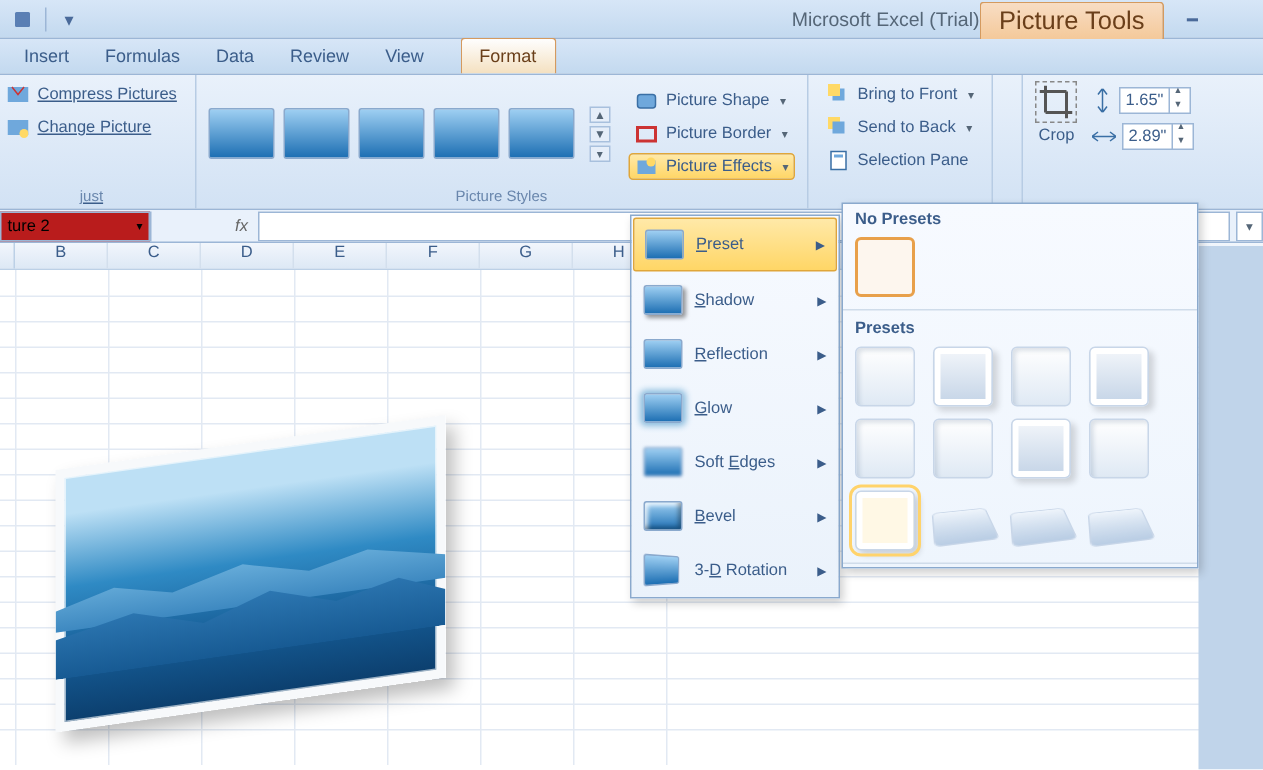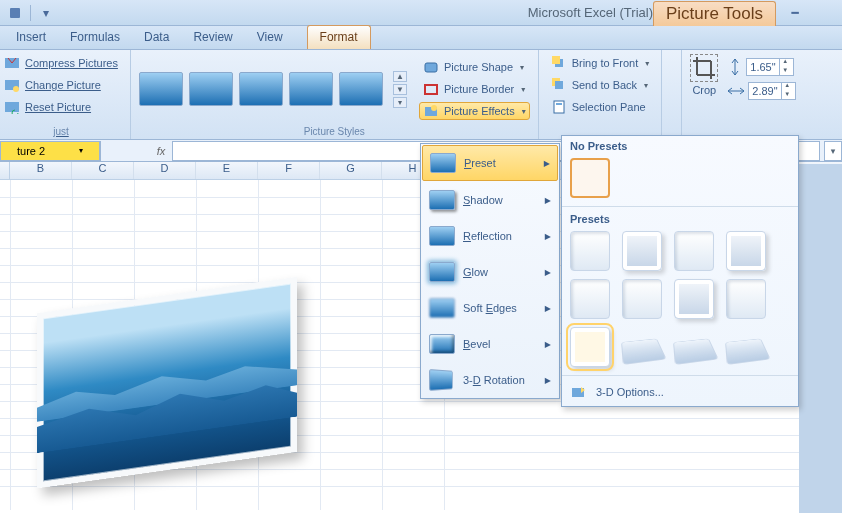--- a/index.html
+++ b/index.html
@@ -35,21 +35,21 @@
   .gallery-scroll div { width:14px; height:11px; background:#e6eef9; border:1px solid #a8c0dd; display:flex; align-items:center; justify-content:center; font-size:8px; color:#567;}
 
   .big-btn { display:flex; flex-direction:column; align-items:center; gap:2px;text-align:center; }
   .big-btn .ico { width:28px; height:28px; border:1px dashed #888; display:flex; align-items:center;justify-content:center;}
   .size-row { display:flex; align-items:center; gap:4px; }
   .size-spin { width:48px; height:18px; border:1px solid #9cb6d6; background:#fff; display:flex; align-items:center; padding:0 3px; font-size:11px; }
   .spin-arrows { width:11px; height:18px; border-left:1px solid #9cb6d6; display:flex; flex-direction:column; margin-left:auto;}
   .spin-arrows span{flex:1;font-size:6px;text-align:center;color:#567;}
 
   .namebox-row { height:22px; display:flex; align-items:center; border-bottom:1px solid #9cb6d6; background:#e9f1fb; font-size:11px; }
-  .namebox { width:100px; height:20px; background:#fde047; border:1px solid #9cb6d6; padding:0 16px; display:flex; align-items:center; }
+  .namebox { width:100px; height:20px; background:#b91c1c; border:1px solid #9cb6d6; padding:0 4px; display:flex; align-items:center; }
   .namebox .caret { margin-left:auto; font-size:8px;}
   .fx { width:22px; text-align:center; font-style:italic; color:#666;}
   .formula-bar { flex:1; height:20px; background:#fff; border:1px solid #9cb6d6; margin-right:4px;}
   .fexp { width:18px; height:20px; border:1px solid #9cb6d6; background:#fff; display:flex; align-items:center;justify-content:center; font-size:9px; color:#567;}
 
   .sheet { position:relative; }
   .col-headers { display:flex; height:18px; background:linear-gradient(#f2f6fc,#dde8f5); border-bottom:1px solid #bcd0e6; font-size:11px; color:#3b5d8a; }
   .rowhdr-space { width:10px; border-right:1px solid #bcd0e6;}
   .colh { width:62px; text-align:center; border-right:1px solid #d3dfed; }
   .grid { position:relative; height:330px; }
@@ -132,29 +132,20 @@
             <span>Compress Pictures</span>
           </div>
         <div class="rbtn">
             <span class="ico">
               <svg width="14" height="14">
                 <rect width="14" height="10" y="2" fill="#6fa8dc"></rect>
                 <circle cx="11" cy="11" r="3" fill="#ffd966"></circle>
               </svg>
             </span>
             <span>Change Picture</span>
-          </div>
-        <div class="rbtn">
-            <span class="ico">
-              <svg width="14" height="14">
-                <rect width="14" height="10" y="2" fill="#6fa8dc"></rect>
-                <path d="M10 10 a3 3 0 1 0 3 3" stroke="#2a6" fill="none"></path>
-              </svg>
-            </span>
-            <span>Reset Picture</span>
           </div>
       </div>
     </div>
     <div class="group-label">just</div>
   </div>
 
   <div class="group" style="flex:0 0 390px;">
     <div class="group-body" style="align-items:center;">
       <div class="style-gallery">
         <div class="style-thumb"></div>
@@ -407,22 +398,13 @@
     <div class="preset-sw inner"></div>
     <div class="preset-sw bevel"></div>
     <div class="preset-sw inner"></div>
 
     <div class="preset-sw bevel selrow"></div>
     <div class="preset-sw iso"></div>
     <div class="preset-sw iso"></div>
     <div class="preset-sw iso"></div>
   </div>
   <div class="hr"></div>
-  <div class="fly-footer">
-    <span class="ico">
-        <svg width="16" height="14">
-          <rect x="1" y="3" width="12" height="9" fill="#6fa8dc"></rect>
-          <path d="M10 2 l4 3 -4 3" fill="#ffd966"></path>
-        </svg>
-      </span>
-    <span><span>3-D </span><span class="ul">O</span><span>ptions...</span></span>
-  </div>
 </div>
 
 </body></html>

